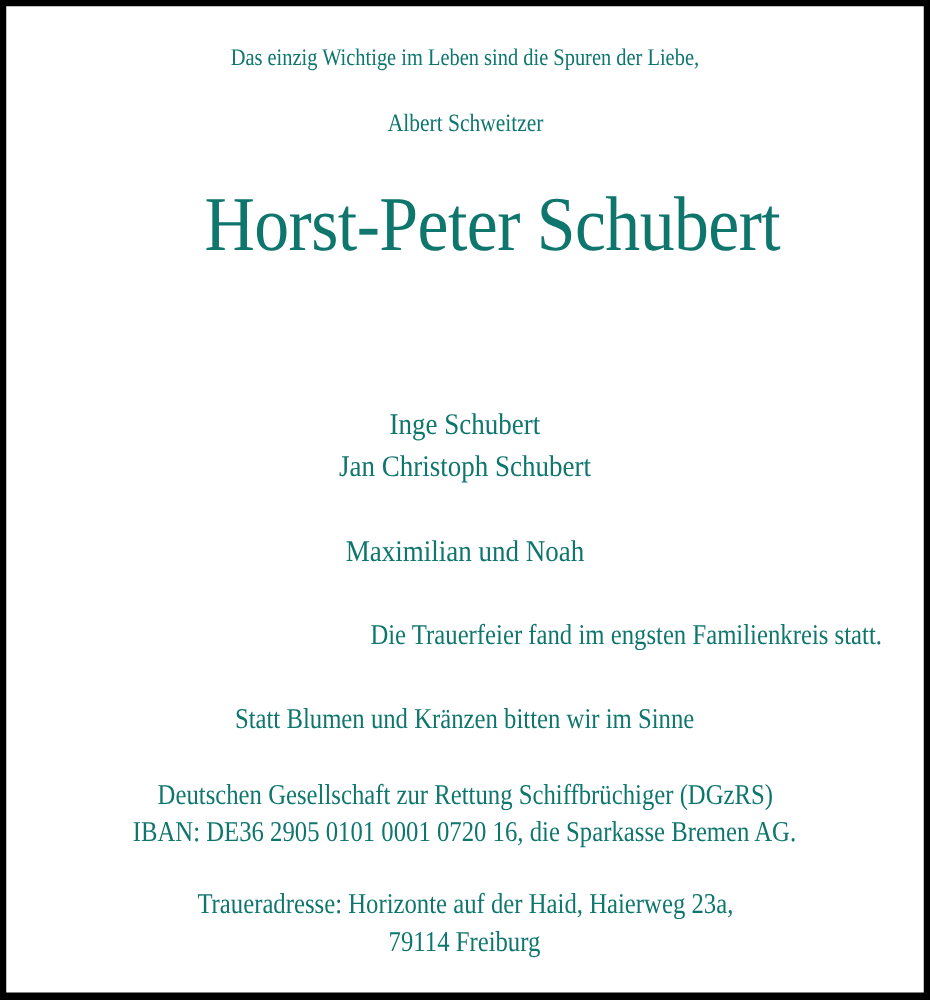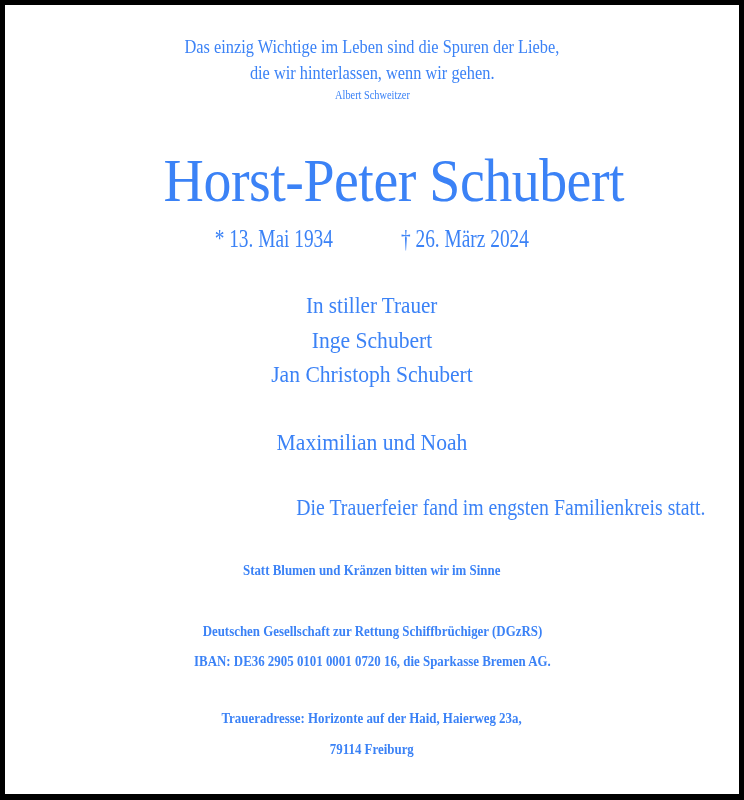--- a/index.html
+++ b/index.html
@@ -1,61 +1,54 @@
 <!DOCTYPE html>
 <html><head>
 <meta charset="utf-8">
 <style>
   html, body { margin: 0; padding: 0; background: #000; }
   body { width: 744px; height: 800px; overflow: hidden; }
   .frame {
     position: absolute; left: 5px; top: 5px; width: 734px; height: 789px;
-    background: #fff; color: #3b82f6;
+    background: #fff; color: #0f766e;
     font-family: "Liberation Serif", "DejaVu Serif", serif;
   }
   .line {
     position: absolute; left: 0; right: 0; text-align: center; white-space: nowrap;
   }
   .line span { display: inline-block; transform-origin: center; }
   .quote { font-size: 19px; }
   .quote span { transform: scaleX(0.86); }
-  .author { font-size: 12px; }
+  .author { font-size: 20px; }
   .author span { transform: scaleX(0.86); }
   .name { font-size: 62px; padding-left: 44px; }
   .name span { transform: scaleX(0.9); letter-spacing: -0.5px; }
   .dates { font-size: 25px; }
   .dates span { transform: scaleX(0.88); }
   .gap { display: inline-block; width: 58px; }
   .mourn-label { font-size: 24px; }
   .mourn-label span { transform: scaleX(0.88); }
   .mourner { font-size: 24px; font-weight: normal; }
   .mourner span { transform: scaleX(0.9); }
   .body { font-size: 23px; text-align: right; }
   .body span { transform: scaleX(0.86); }
-  .small { font-size: 15px; font-weight: bold; }
+  .small { font-size: 23px; }
   .small span { transform: scaleX(0.86); }
 </style>
 </head>
 <body>
 
 <div class="frame">
 
   <div class="line quote" style="top:31px"><span>Das einzig Wichtige im Leben sind die Spuren der Liebe,</span></div>
-  <div class="line quote" style="top:57px"><span>die wir hinterlassen, wenn wir gehen.</span></div>
   <div class="line author" style="top:83px"><span>Albert Schweitzer</span></div>
 
   <div class="line name" style="top:140px"><span>Horst-Peter Schubert</span></div>
 
-  <div class="line dates" style="top:220px">
-    <span>
-      <span>* 13. Mai 1934</span><span class="gap"></span><span>† 26. März 2024</span>
-    </span>
-  </div>
 
-  <div class="line mourn-label" style="top:287px"><span>In stiller Trauer</span></div>
   <div class="line mourner" style="top:322px"><span>Inge Schubert</span></div>
   <div class="line mourner" style="top:356px"><span>Jan Christoph Schubert</span></div>
   <div class="line mourner" style="top:424px"><span>Maximilian und Noah</span></div>
 
   <div class="line body" style="top:490px"><span>Die Trauerfeier fand im engsten Familienkreis statt.</span></div>
 
   <div class="line small" style="top:557px"><span>Statt Blumen und Kränzen bitten wir im Sinne</span></div>
   <div class="line small" style="top:618px"><span>Deutschen Gesellschaft zur Rettung Schiffbrüchiger (DGzRS)</span></div>
   <div class="line small" style="top:648px"><span>IBAN: DE36 2905 0101 0001 0720 16, die Sparkasse Bremen AG.</span></div>
 

